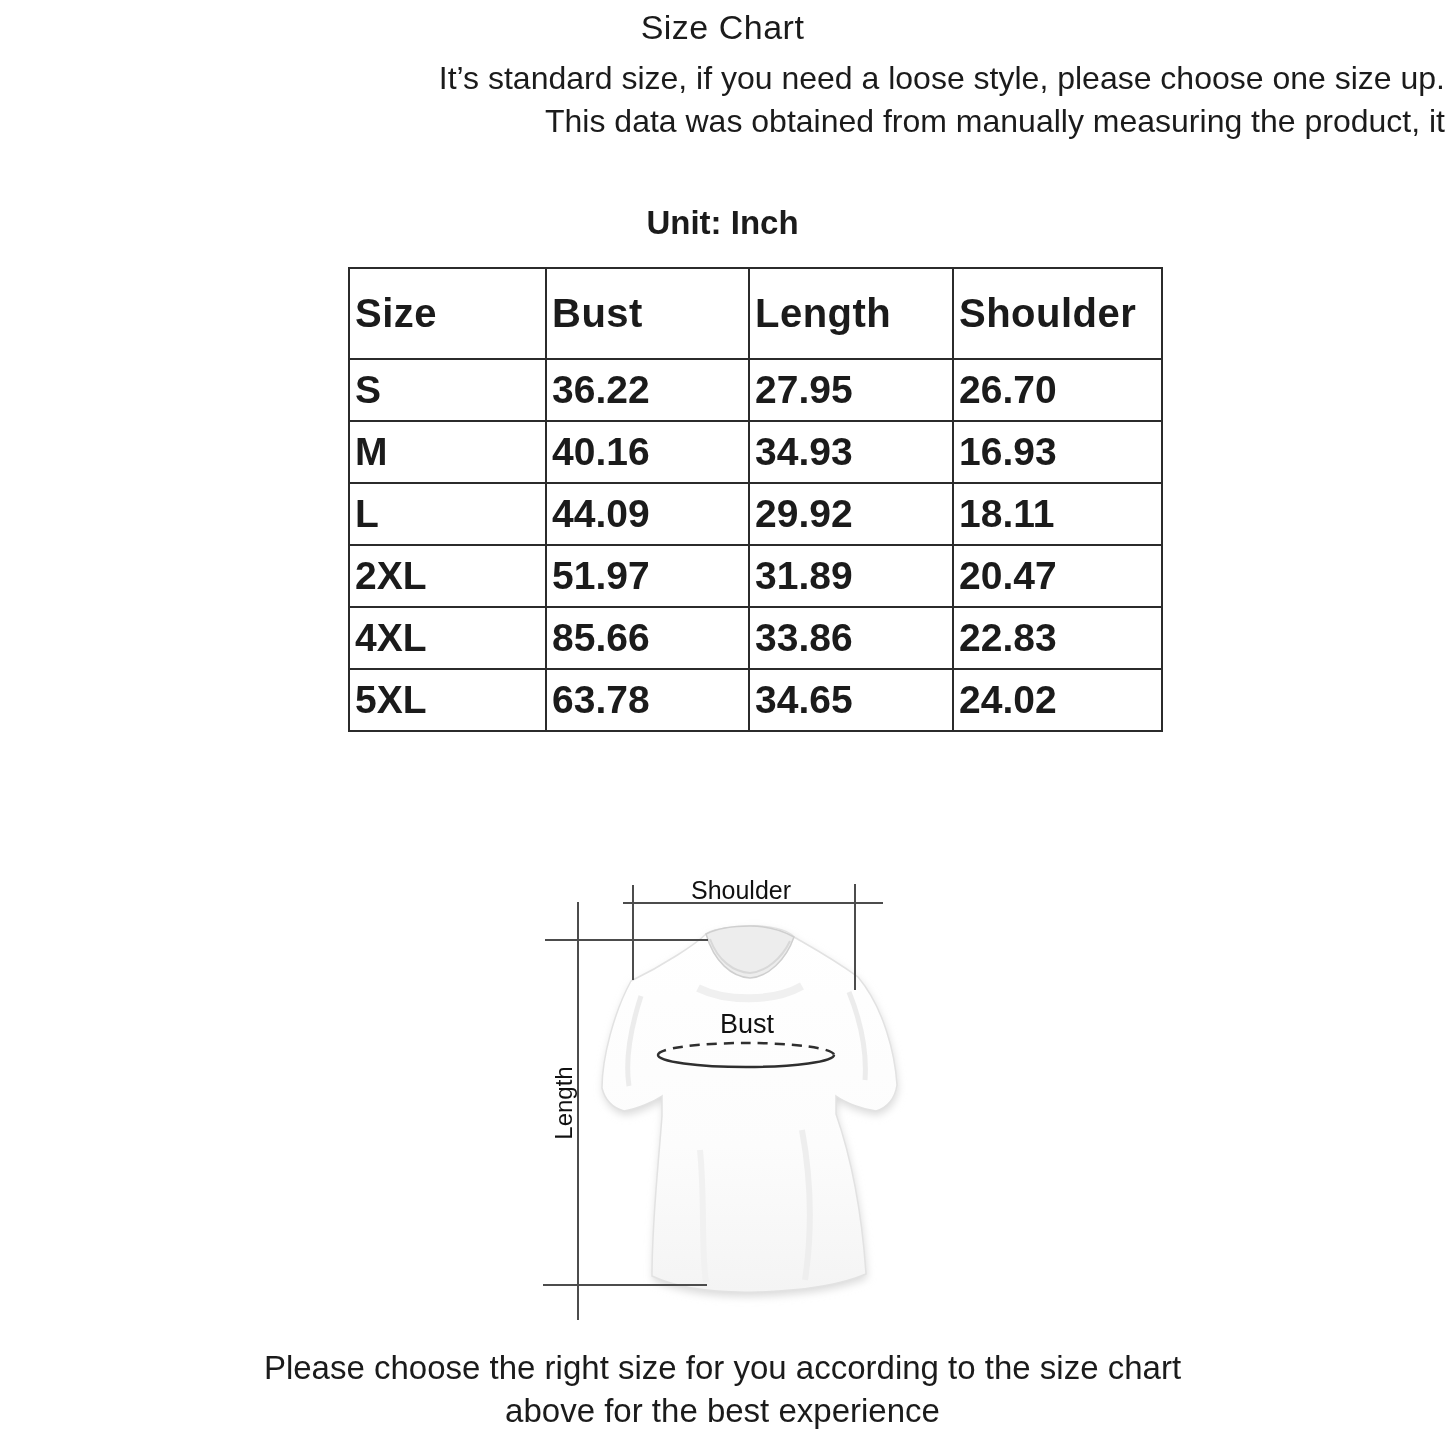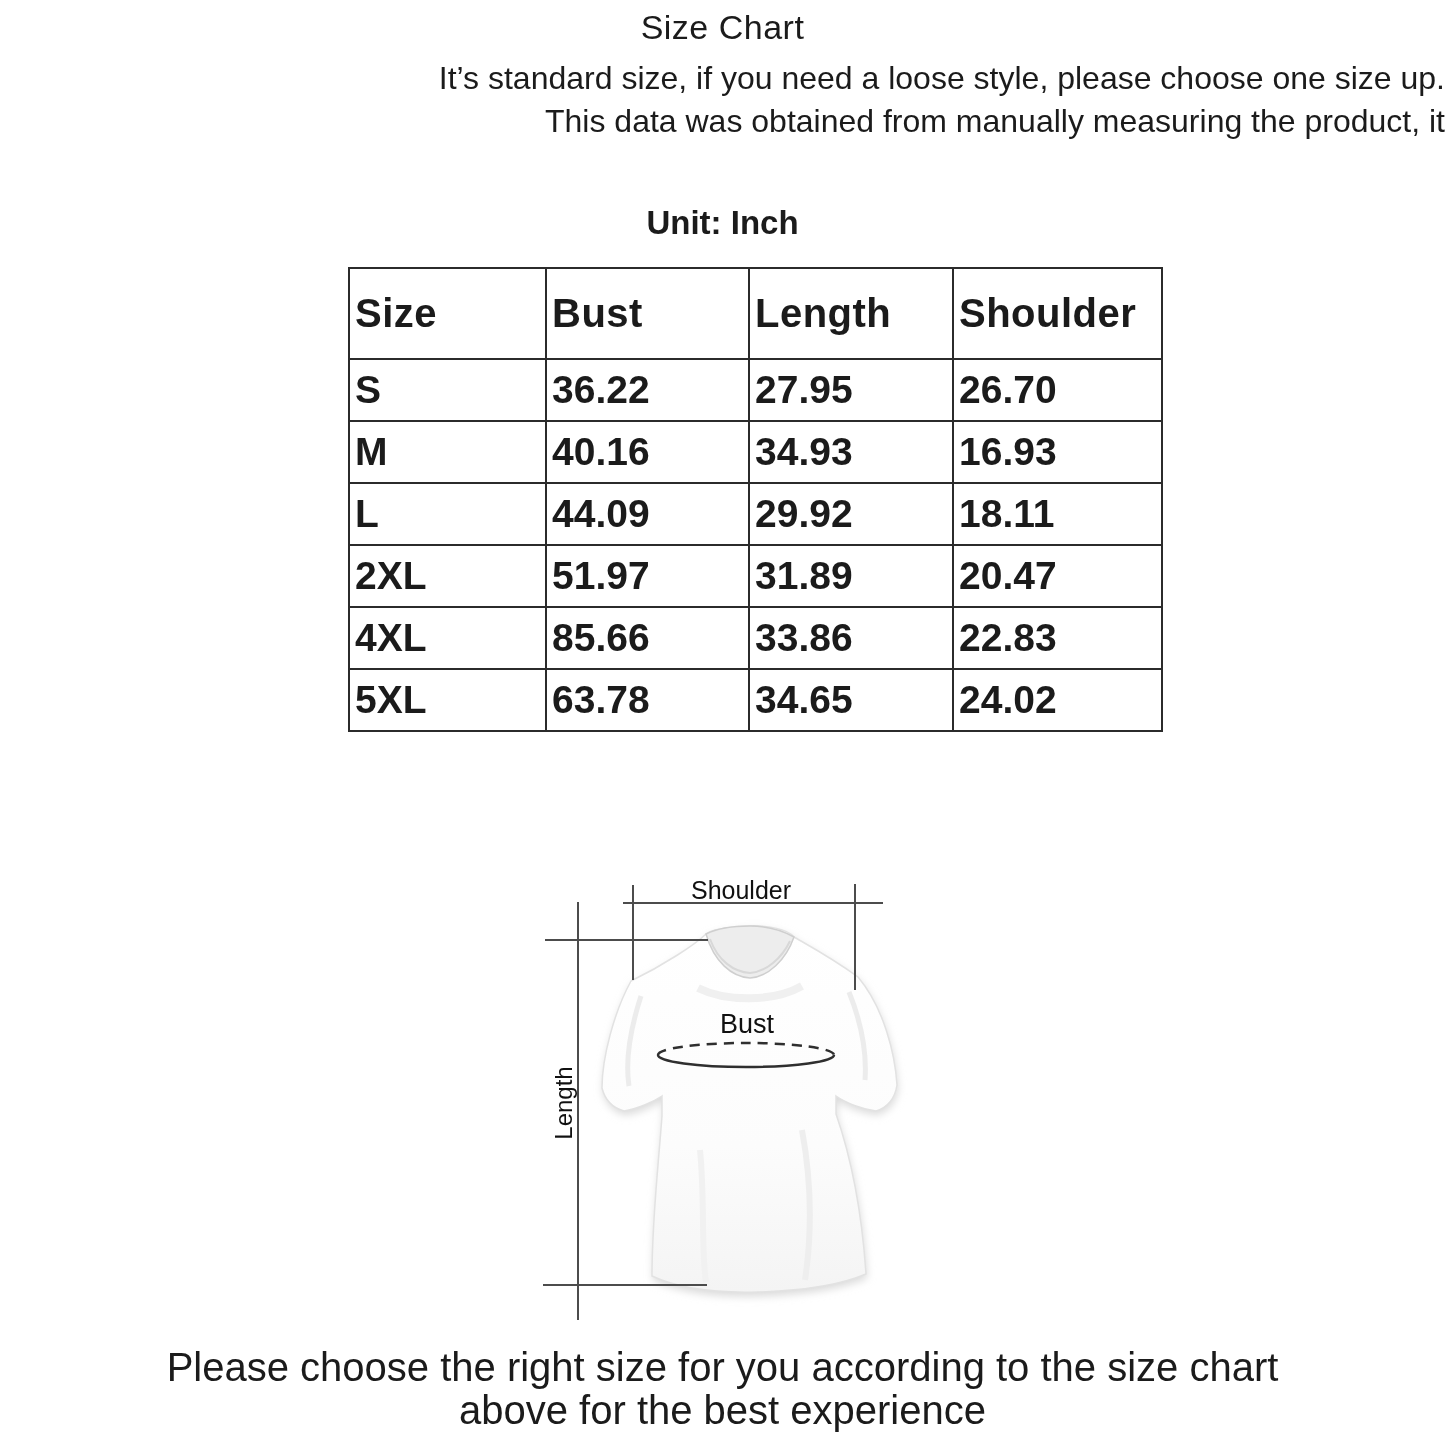--- a/index.html
+++ b/index.html
@@ -4,21 +4,21 @@
 <style>
   html,body{margin:0;padding:0;}
   body{
     width:1445px;height:1445px;position:relative;background:#ffffff;
     font-family:"Liberation Sans",sans-serif;color:#1b1b1b;overflow:hidden;
   }
   .abs{position:absolute;left:0;width:1445px;text-align:center;}
   .title{top:8px;font-size:34px;font-weight:400;letter-spacing:0.5px;}
   .desc{top:57px;font-size:32px;line-height:43px;font-weight:400;text-align:right;}
   .unit{top:204px;font-size:33px;font-weight:700;text-align:center;}
-  .footer{top:1346px;font-size:40px;line-height:43px;font-weight:400;}
+  .footer{top:1346px;font-size:33px;line-height:43px;font-weight:400;}
 
   table.size-table{
     position:absolute;left:322px;top:267px;width:813px;
     border-collapse:collapse;table-layout:fixed;margin-left:26px;
   }
   .size-table th,.size-table td{
     border:2px solid #2b2b2b;text-align:left;vertical-align:middle;
     padding:0 0 0 5px;white-space:nowrap;overflow:hidden;
   }
   .size-table th{height:89px;font-size:40px;font-weight:700;letter-spacing:0.5px;}

